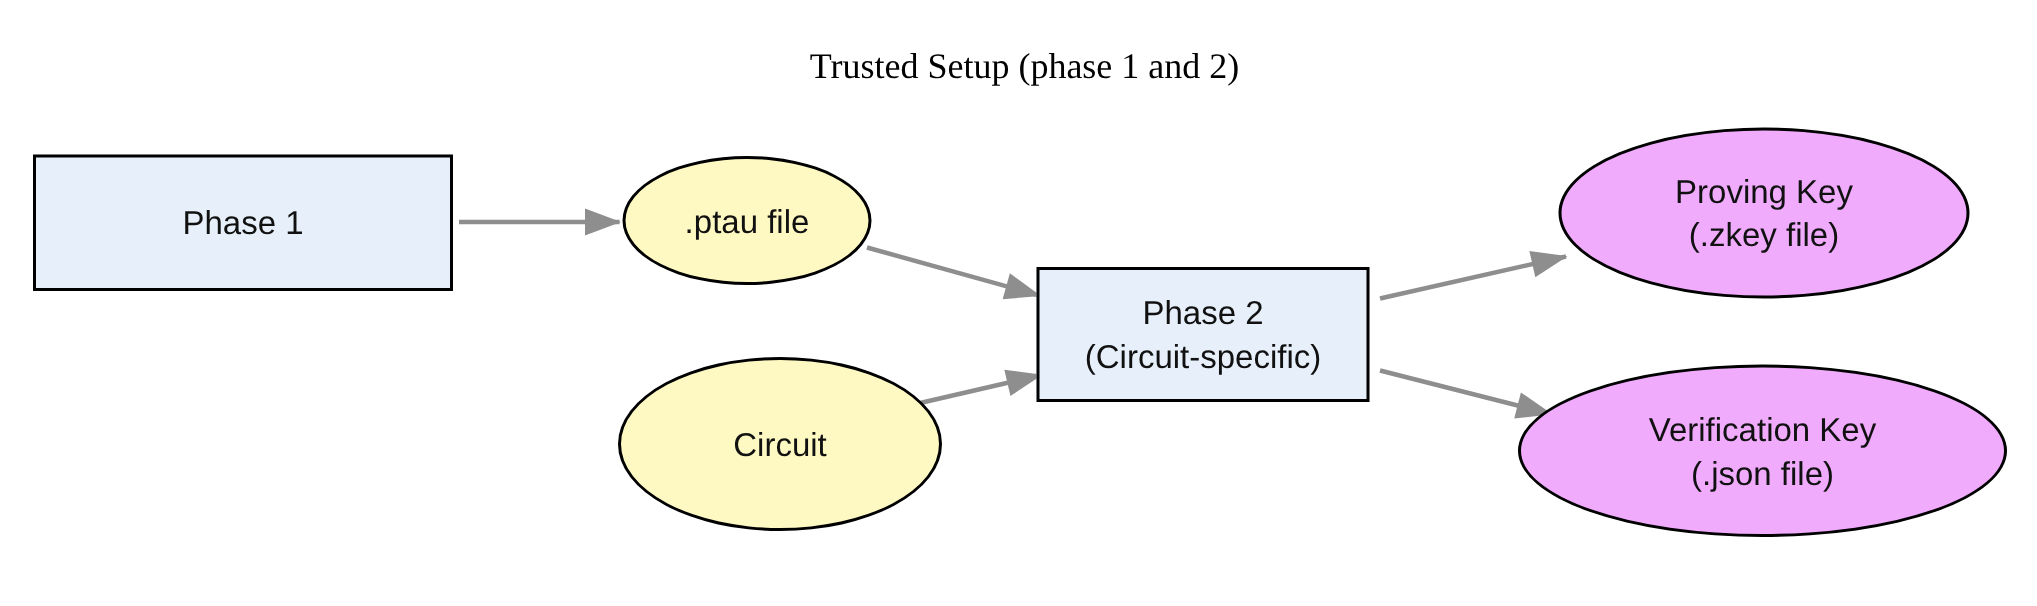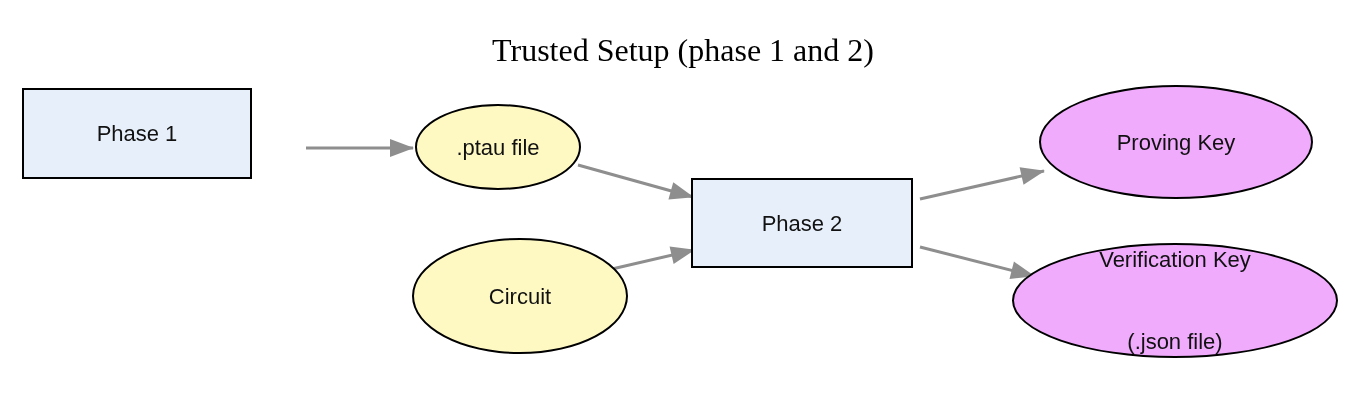--- a/index.html
+++ b/index.html
@@ -10,21 +10,21 @@
     background: #ffffff;
     font-family: "Liberation Sans", sans-serif;
     overflow: hidden;
   }
   .title {
     position: absolute;
     left: 683px;
     top: 32px;
     transform: translateX(-50%);
     font-family: "Liberation Serif", serif;
-    font-size: 32px;
+    font-size: 24px;
     color: #000000;
     white-space: nowrap;
   }
   .node {
     position: absolute;
     display: flex;
     flex-direction: column;
     align-items: center;
     justify-content: center;
     text-align: center;
@@ -40,26 +40,26 @@
   .ellipse-green {
     background: #fef9c3;
     border: 2.5px solid #000000;
     border-radius: 50%;
   }
   .ellipse-pink {
     background: #f0abfc;
     border: 2.5px solid #000000;
     border-radius: 50%;
   }
-  #phase1       { left: 22px;   top: 88px; width: 230px; height: 91px; }
+  #phase1       { left: 22px;   top: 103px; width: 280px; height: 91px; }
   #ptau         { left: 415px;  top: 104px; width: 166px; height: 86px; }
   #circuit      { left: 412px;  top: 238px; width: 216px; height: 116px; }
   #phase2       { left: 691px;  top: 178px; width: 222px; height: 90px; }
   #proving      { left: 1039px; top: 85px;  width: 274px; height: 114px; }
-  #verification { left: 1012px; top: 243px; width: 326px; height: 115px; justify-content: space-between; }
+  #verification { left: 1012px; top: 243px; width: 326px; height: 115px; }
   .edges {
     position: absolute;
     left: 0; top: 0;
     width: 1358px;
     height: 404px;
     pointer-events: none;
   }
   .edge { stroke: #8e8e8e; stroke-width: 3; }
 </style>
 </head>
@@ -89,24 +89,26 @@
   <div class="node ellipse-green" id="ptau">
     <span>.ptau file</span>
   </div>
 
   <div class="node ellipse-green" id="circuit">
     <span>Circuit</span>
   </div>
 
   <div class="node rect" id="phase2">
     <span>Phase 2</span>
+    <span>(Circuit-specific)</span>
   </div>
 
   <div class="node ellipse-pink" id="proving">
     <span>Proving Key</span>
+    <span>(.zkey file)</span>
   </div>
 
   <div class="node ellipse-pink" id="verification">
     <span>Verification Key</span>
     <span>(.json file)</span>
   </div>
 
 </div>
 
 </body></html>

